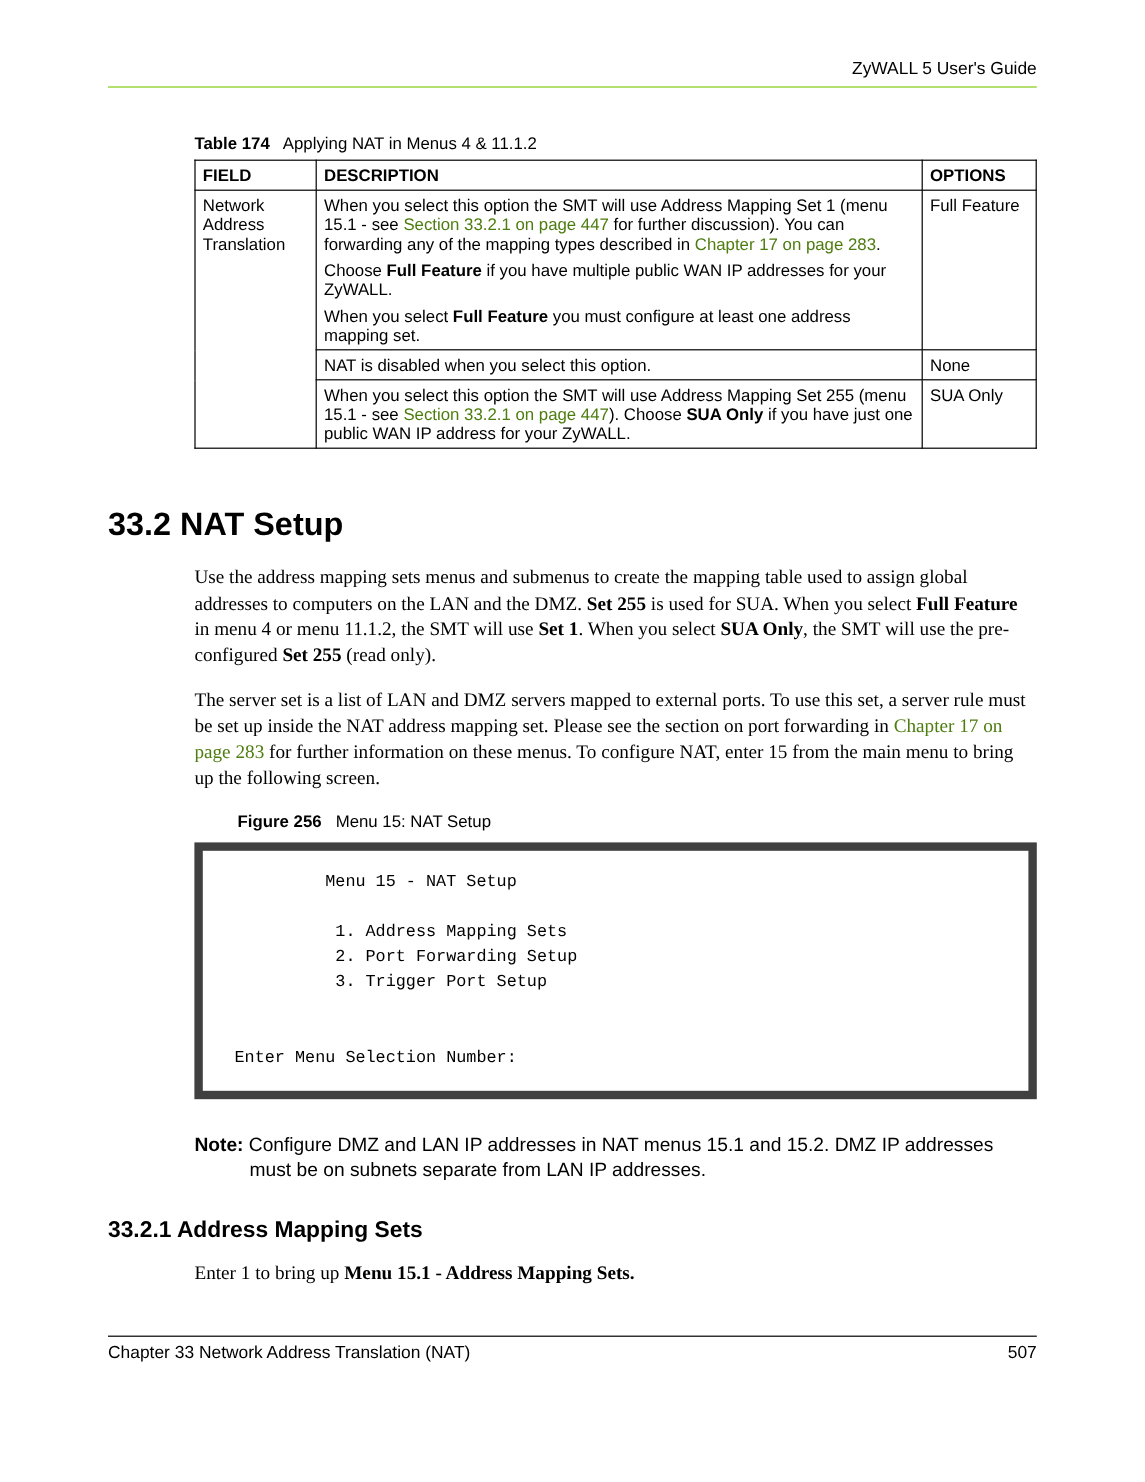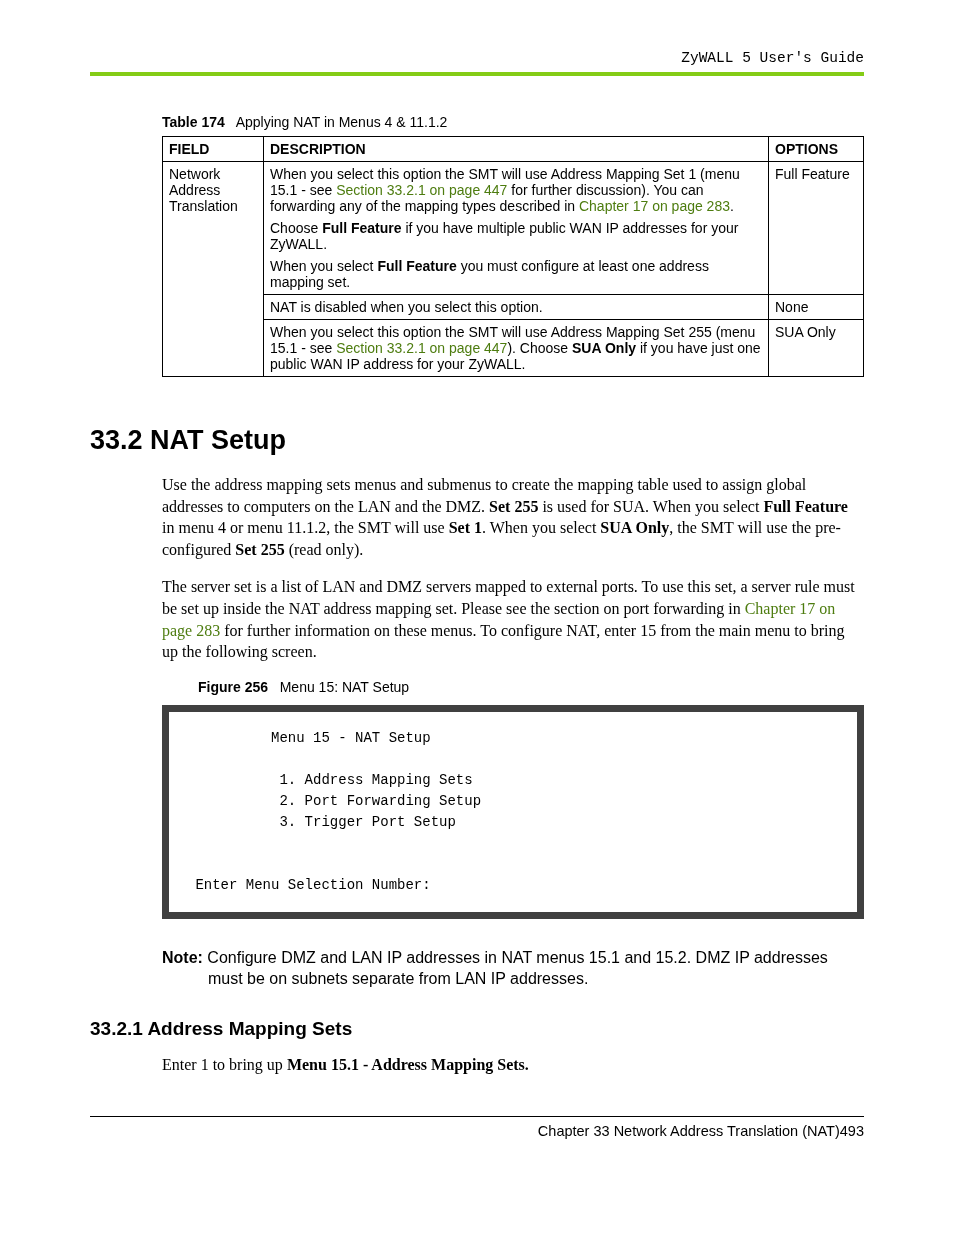--- a/index.html
+++ b/index.html
@@ -10,23 +10,22 @@
     margin: 0;
     padding: 50px 90px 30px 90px;
     width: 954px;
     box-sizing: border-box;
   }
   .sans { font-family: Arial, Helvetica, sans-serif; }
   .header-line {
     text-align: right;
     font-size: 14.5px;
     padding-bottom: 6px;
-    border-bottom: 4px solid #84cc16;
+    border-bottom: 1px solid #84cc16;
     margin-bottom: 38px;
-    font-family: Liberation Mono, monospace;
   }
   .body-indent { margin-left: 72px; }
   .intro { margin-bottom: 18px; }
   .table-caption {
     font-size: 14px;
     margin-bottom: 6px;
   }
   .table-caption .bold { font-weight: bold; margin-top: 48px; }
   table.data {
     border-collapse: collapse;
@@ -77,21 +76,21 @@
     line-height: 1.35;
     padding-left: 46px;
     text-indent: -46px;
   }
   .footer {
     border-top: 1px solid #000;
     margin-top: 40px;
     padding-top: 6px;
     font-size: 14.5px;
     display: flex;
-    justify-content: flex-end;
+    justify-content: space-between;
   }
 </style>
 </head>
 <body>
 
 <div class="header-line sans">
   <span>ZyWALL 5 User's Guide</span>
 </div>
 
 <div class="body-indent">
@@ -172,14 +171,14 @@
 <h2 class="subsection">33.2.1  Address Mapping Sets</h2>
 
 <div class="body-indent">
   <p class="para">
     <span>Enter 1 to bring up </span><strong>Menu 15.1 - Address Mapping Sets.</strong>
   </p>
 </div>
 
 <div class="footer sans">
   <span>Chapter 33 Network Address Translation (NAT)</span>
-  <span>493</span>
+  <span>507</span>
 </div>
 
 </body></html>

